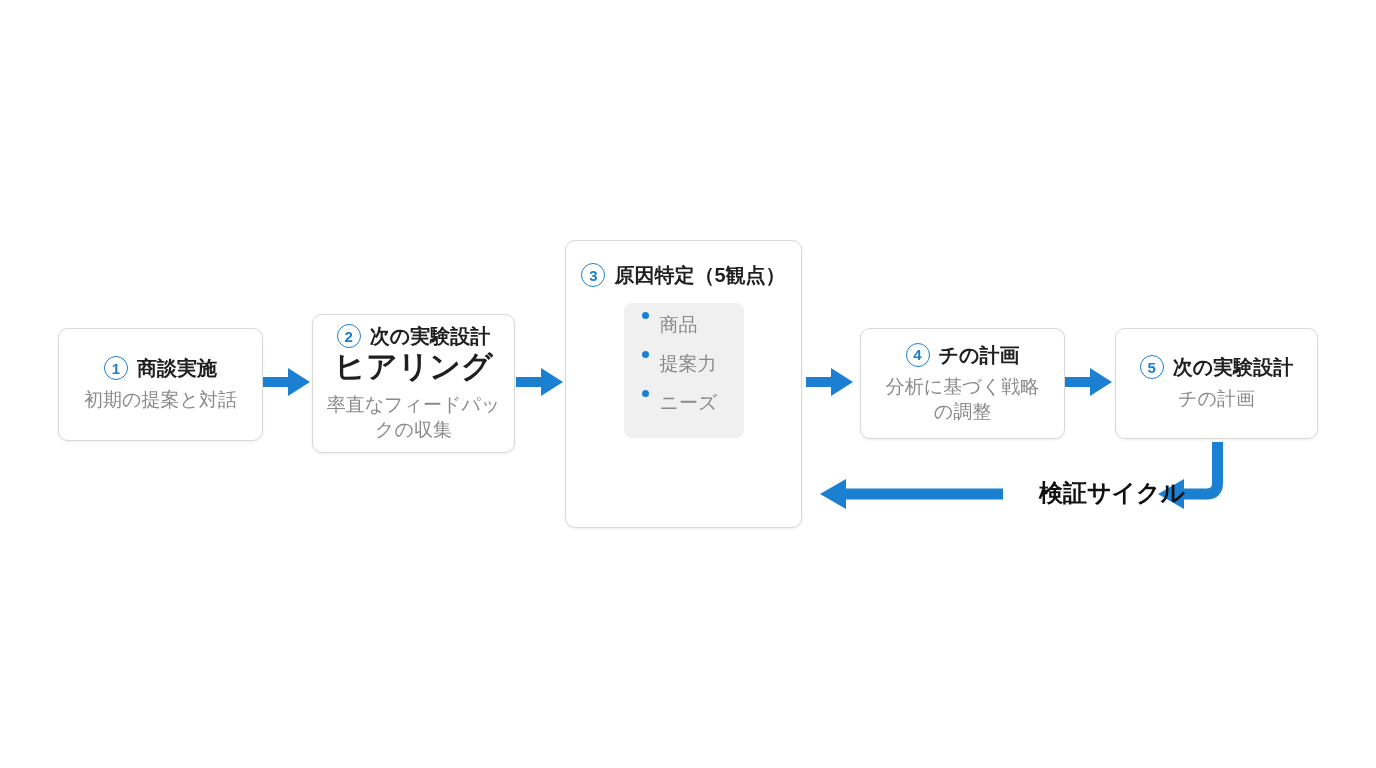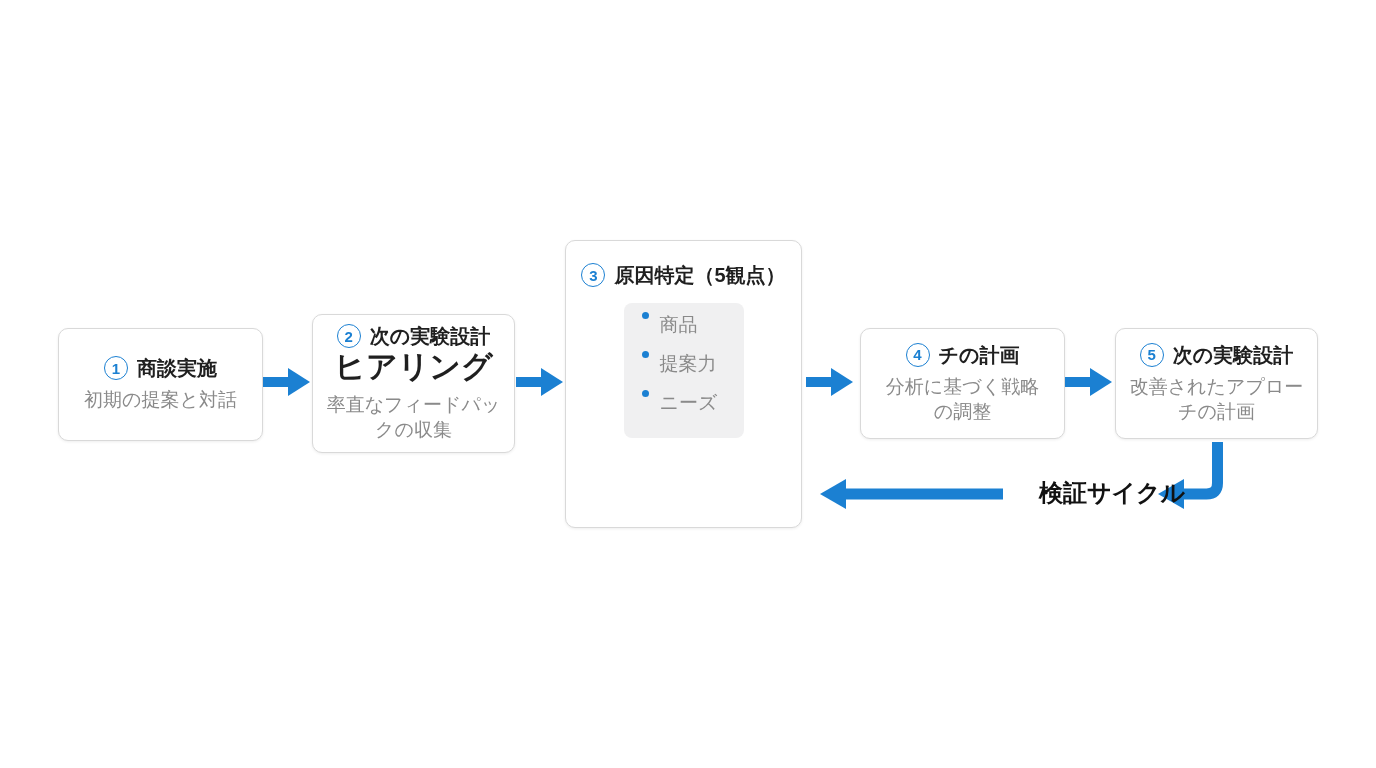--- a/index.html
+++ b/index.html
@@ -134,21 +134,20 @@
     <rect x="0" y="12" width="28" height="10" fill="var(--accent)"></rect>
     <polygon points="25,3 47,17 25,31" fill="var(--accent)"></polygon>
   </svg>
 
   <section class="card" id="card-5">
     <div class="title-row">
       <span class="num-badge">5</span>
       <span class="title-text">次の実験設計</span>
     </div>
     <div class="subtitle">
-      <span>改善されたアプロー</span>
       <span>チの計画</span>
     </div>
   </section>
 
   <svg class="arrow-svg" id="cycle-arrows" width="420" height="75" viewBox="0 0 420 75">
 
     <rect x="33" y="48.5" width="160" height="11" fill="var(--accent)"></rect>
     <polygon points="10,54 36,39 36,69" fill="var(--accent)"></polygon>
 
     <path d="M 407.5,2 L 407.5,43 Q 407.5,54 396.5,54 L 371,54" fill="none" stroke="var(--accent)" stroke-width="11" stroke-linejoin="round"></path>

